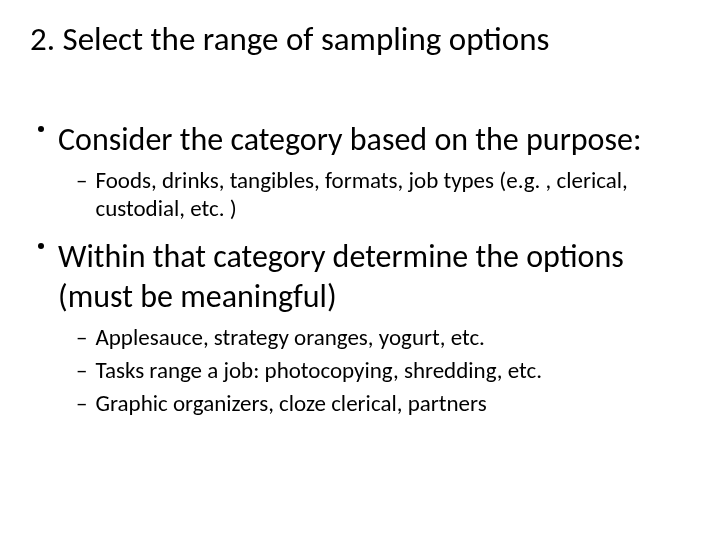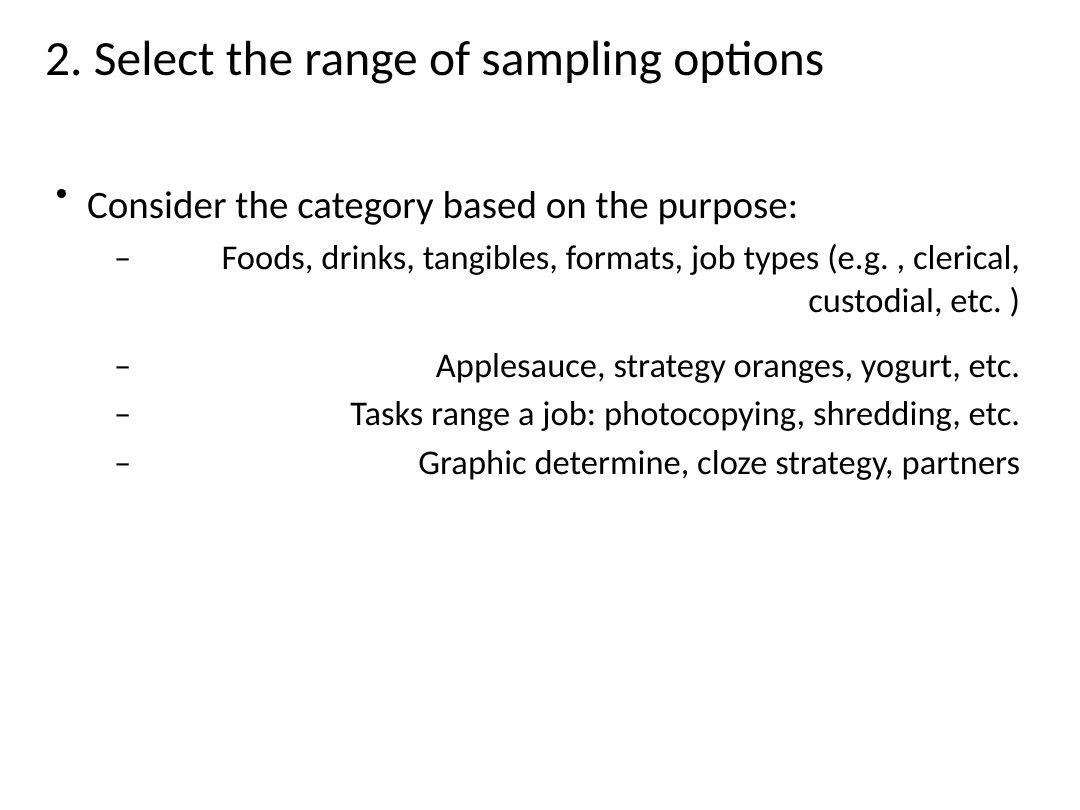--- a/index.html
+++ b/index.html
@@ -19,21 +19,21 @@
       font-size: 33px;
       font-weight: 400;
       line-height: 1.2;
       margin-bottom: 60px;
     }
     .bullet-list {
       list-style: none;
       padding-left: 8px;
     }
     .bullet-item {
-      font-size: 26px;
+      font-size: 32px;
       line-height: 1.25;
       margin-bottom: 6px;
       display: flex;
     }
     .bullet-marker {
       flex-shrink: 0;
       margin-right: 14px;
       margin-top: 6px;
     }
     .bullet-marker .dot {
@@ -58,21 +58,20 @@
       margin-bottom: 4px;
       display: flex;
     }
     .sub-marker {
       flex-shrink: 0;
       margin-right: 8px;
     }
     .sub-text {
       flex: 1;
       padding-right: 10px;
-      text-align: right;
     }
   </style>
 </head>
 <body>
 
 <h1 class="title">2. Select the range of sampling options</h1>
 
 <ul class="bullet-list">
   <li class="bullet-item">
     <span class="bullet-marker">
@@ -80,27 +79,33 @@
       </span>
     <span class="bullet-text">Consider the category based on the purpose:</span>
   </li>
   <ul class="sub-list">
     <li class="sub-item">
       <span class="sub-marker">–</span>
       <span class="sub-text">Foods, drinks, tangibles, formats, job types (e.g. , clerical, custodial, etc. )</span>
     </li>
   </ul>
 
+  <li class="bullet-item">
+    <span class="bullet-marker">
+        <span class="dot"></span>
+      </span>
+    <span class="bullet-text">Within that category determine the options (must be meaningful)</span>
+  </li>
   <ul class="sub-list">
     <li class="sub-item">
       <span class="sub-marker">–</span>
       <span class="sub-text">Applesauce, strategy oranges, yogurt, etc.</span>
     </li>
     <li class="sub-item">
       <span class="sub-marker">–</span>
       <span class="sub-text">Tasks range a job: photocopying, shredding, etc.</span>
     </li>
     <li class="sub-item">
       <span class="sub-marker">–</span>
-      <span class="sub-text">Graphic determine, cloze strategy, partners</span>
+      <span class="sub-text">Graphic organizers, cloze clerical, partners</span>
     </li>
   </ul>
 </ul>
 
 </body></html>

